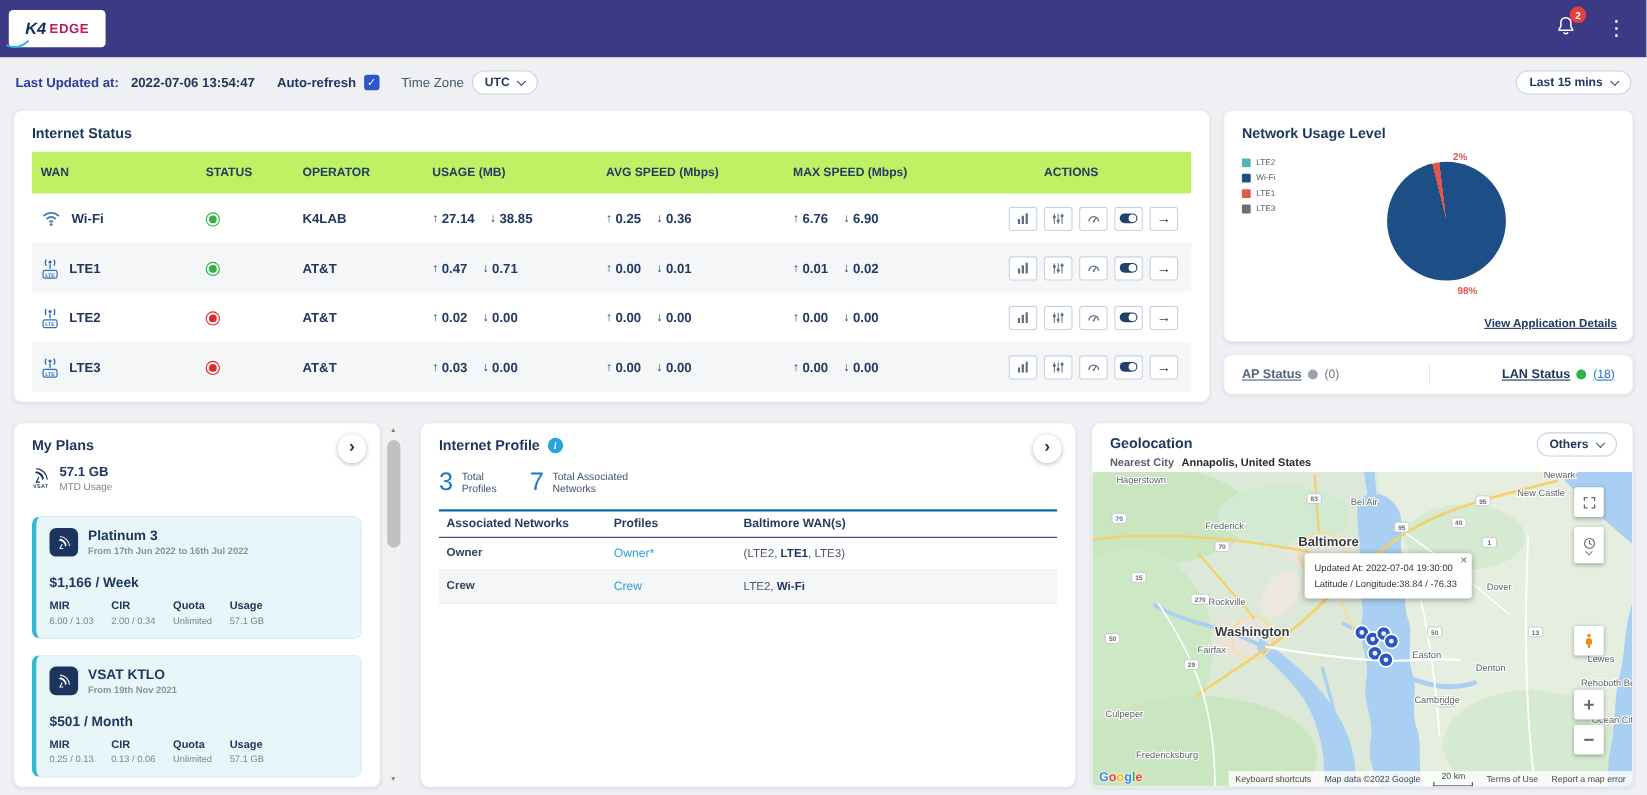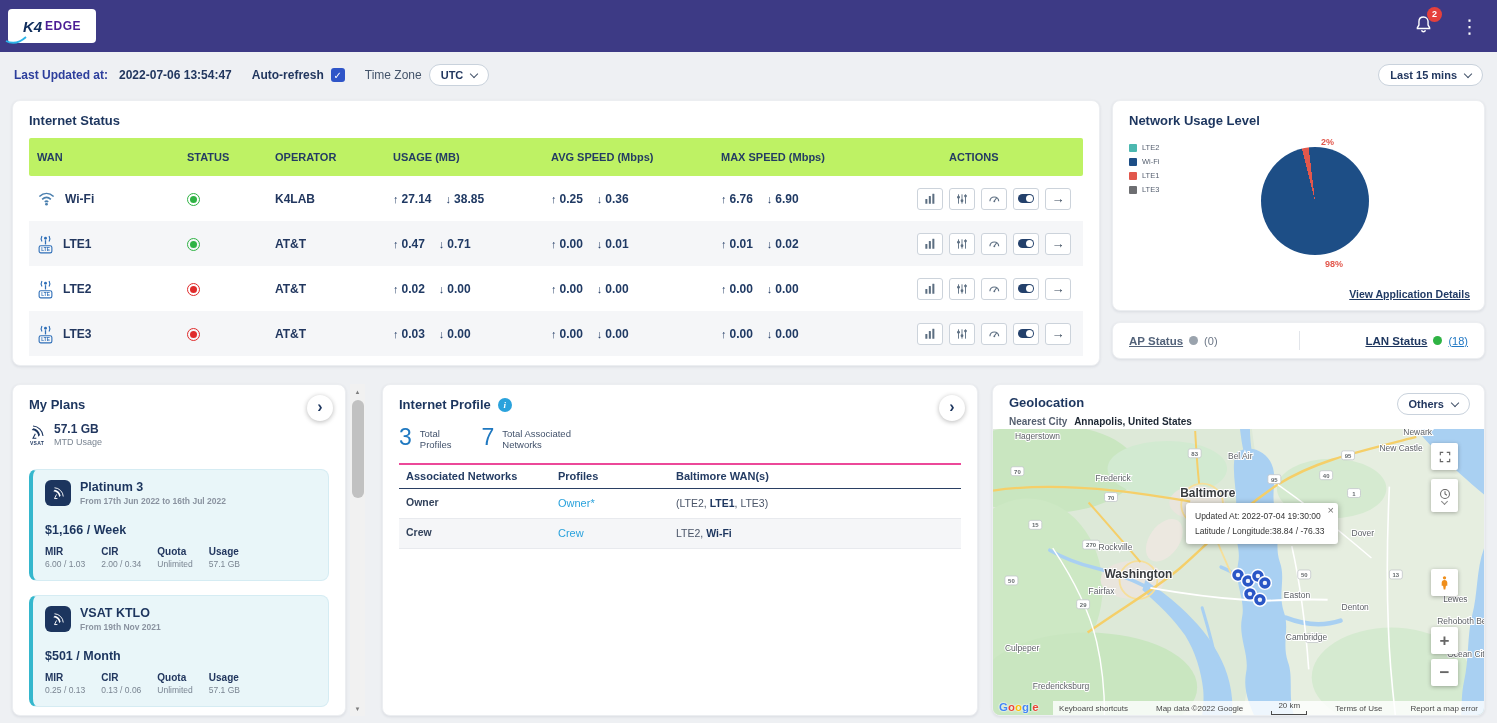--- a/index.html
+++ b/index.html
@@ -3,21 +3,21 @@
 <meta charset="utf-8">
 <style>
 *{margin:0;padding:0;box-sizing:border-box}
 body{font-family:"Liberation Sans",sans-serif;background:#eef0f3}
 .screen{position:relative;width:1497px;height:723px;background:#eef0f3;overflow:hidden;color:#1c355e}
 
 .app-header{position:absolute;top:0;left:0;right:0;height:52px;background:#3d3a85;display:flex;align-items:center;padding:0 18px}
 .logo-box{position:absolute;left:8px;top:9px;width:88px;height:34px;background:#fff;border-radius:4px;display:flex;align-items:center;justify-content:center;gap:3px;cursor:pointer}
 .logo-k4{font-style:italic;font-weight:800;font-size:15px;color:#0f2d5c;position:relative}
 .logo-swoosh{position:absolute;left:-3px;bottom:-1px}
-.logo-edge{font-weight:800;font-size:12px;color:#4c1d95;letter-spacing:.5px}
+.logo-edge{font-weight:800;font-size:12px;color:#be185d;letter-spacing:.5px}
 .header-title{flex:1;text-align:center;color:#fff;font-size:17px;font-weight:400}
 .header-right{position:absolute;right:18px;top:0;height:52px;display:flex;align-items:center;gap:26px}
 .bell-wrap{position:relative;cursor:pointer;color:#fff}
 .bell-badge{position:absolute;top:-7px;right:-8px;min-width:15px;height:15px;background:#e5403c;border-radius:8px;color:#fff;font-size:9px;font-weight:bold;display:flex;align-items:center;justify-content:center;padding:0 3px}
 .kebab{color:#fff;font-size:19px;cursor:pointer;line-height:1}
 
 .toolbar{position:absolute;top:52px;left:0;right:0;height:46px;display:flex;align-items:center;padding:0 14px;gap:20px}
 .tb-label-blue{color:#2c3e9c;font-weight:bold;font-size:12px}
 .tb-value{color:#22375f;font-weight:bold;font-size:12px;margin-left:4px}
 .tb-group{display:flex;align-items:center;gap:7px}
@@ -106,21 +106,21 @@
 .ip-card{left:382px;top:384px;width:596px;height:332px;padding:12px 16px}
 .ip-title-row{display:flex;align-items:center;gap:7px}
 .info-icon{width:14px;height:14px;border-radius:50%;background:#2aa2dc;color:#fff;font-size:9px;font-weight:bold;font-style:italic;display:inline-flex;align-items:center;justify-content:center;cursor:pointer;font-family:"Liberation Serif",serif}
 .ip-stats{display:flex;gap:30px;margin-top:14px}
 .ip-stat{display:flex;align-items:flex-start;gap:8px}
 .ip-stat-value{font-size:23px;color:#1f78c0;line-height:1}
 .ip-stat-label{font-size:9.5px;color:#42526b;line-height:1.2;display:flex;flex-direction:column;margin-top:2px}
 .ip-table{margin-top:12px}
 .ip-head,.ip-row{display:grid;grid-template-columns:152px 118px 1fr;align-items:center}
 .ip-head>div,.ip-row>div{padding-left:7px}
-.ip-head{height:26px;border-top:2px solid #ec4899;border-bottom:1.5px solid #2a3f63;font-size:11px;font-weight:bold;color:#243c63}
+.ip-head{height:26px;border-top:2px solid #0369a1;border-bottom:1.5px solid #2a3f63;font-size:11px;font-weight:bold;color:#243c63}
 .ip-row{border-bottom:1px solid #e8eaee;font-size:10.5px}
 .ip-row.tall{min-height:56px;padding:6px 0}
 .ip-row.short{height:30px}
 .ip-row.altbg{background:#f5f6f8}
 .ip-networks{font-weight:bold;color:#33435c;line-height:1.5}
 .ip-link{color:#2aa2dc;font-size:11px;cursor:pointer}
 .ip-wans{color:#4a5568}
 .ip-wans b{color:#1c355e}
 
 .geo-card{left:992px;top:384px;width:493px;height:332px;padding:10px 16px;overflow:hidden}
@@ -144,21 +144,21 @@
 .popup-close{position:absolute;right:4px;top:1px;font-size:11px;color:#757575;cursor:pointer}
 .map-ctl{position:absolute;right:26px;width:27px;height:27px;background:#fff;border:none;border-radius:2px;box-shadow:0 1px 4px rgba(0,0,0,.3);display:flex;align-items:center;justify-content:center;cursor:pointer;z-index:3}
 .ctl-fullscreen{top:14px;color:#666}
 .ctl-clock{top:50px;color:#666;flex-direction:column;height:33px}
 .ctl-chev{width:5px;height:5px;border-right:1.2px solid #888;border-bottom:1.2px solid #888;transform:rotate(45deg);margin-top:-2px}
 .ctl-pegman{top:140px;color:#ef8e1b}
 .ctl-zoomin{top:198px;font-size:17px;color:#666;font-weight:bold}
 .ctl-zoomout{top:230px;font-size:17px;color:#666;font-weight:bold}
 .map-attribution{position:absolute;left:0;right:0;bottom:0;height:14px;display:flex;align-items:flex-start;justify-content:space-between;z-index:3}
 .gmap-logo{font-size:11.5px;font-weight:bold;padding:0 6px 1px;text-shadow:0 0 2px #fff,0 0 2px #fff}
-.attr-right{display:flex;align-items:center;gap:28px;background:rgba(255,255,255,.8);font-size:8px;color:#4a4a4a;padding:2px 6px;height:14px}
+.attr-right{display:flex;align-items:center;gap:12px;background:rgba(255,255,255,.8);font-size:8px;color:#4a4a4a;padding:2px 6px;height:14px}
 .attr-link{cursor:pointer}
 .scale-wrap{display:inline-flex;flex-direction:column;align-items:center;line-height:1}
 .scale-bar{width:36px;height:4px;border-left:1px solid #4a4a4a;border-right:1px solid #4a4a4a;border-bottom:1px solid #4a4a4a;margin-top:1px}
 </style>
 </head>
 <body>
 
 <svg width="0" height="0" style="position:absolute">
 <defs>
 <g id="i-bars">

